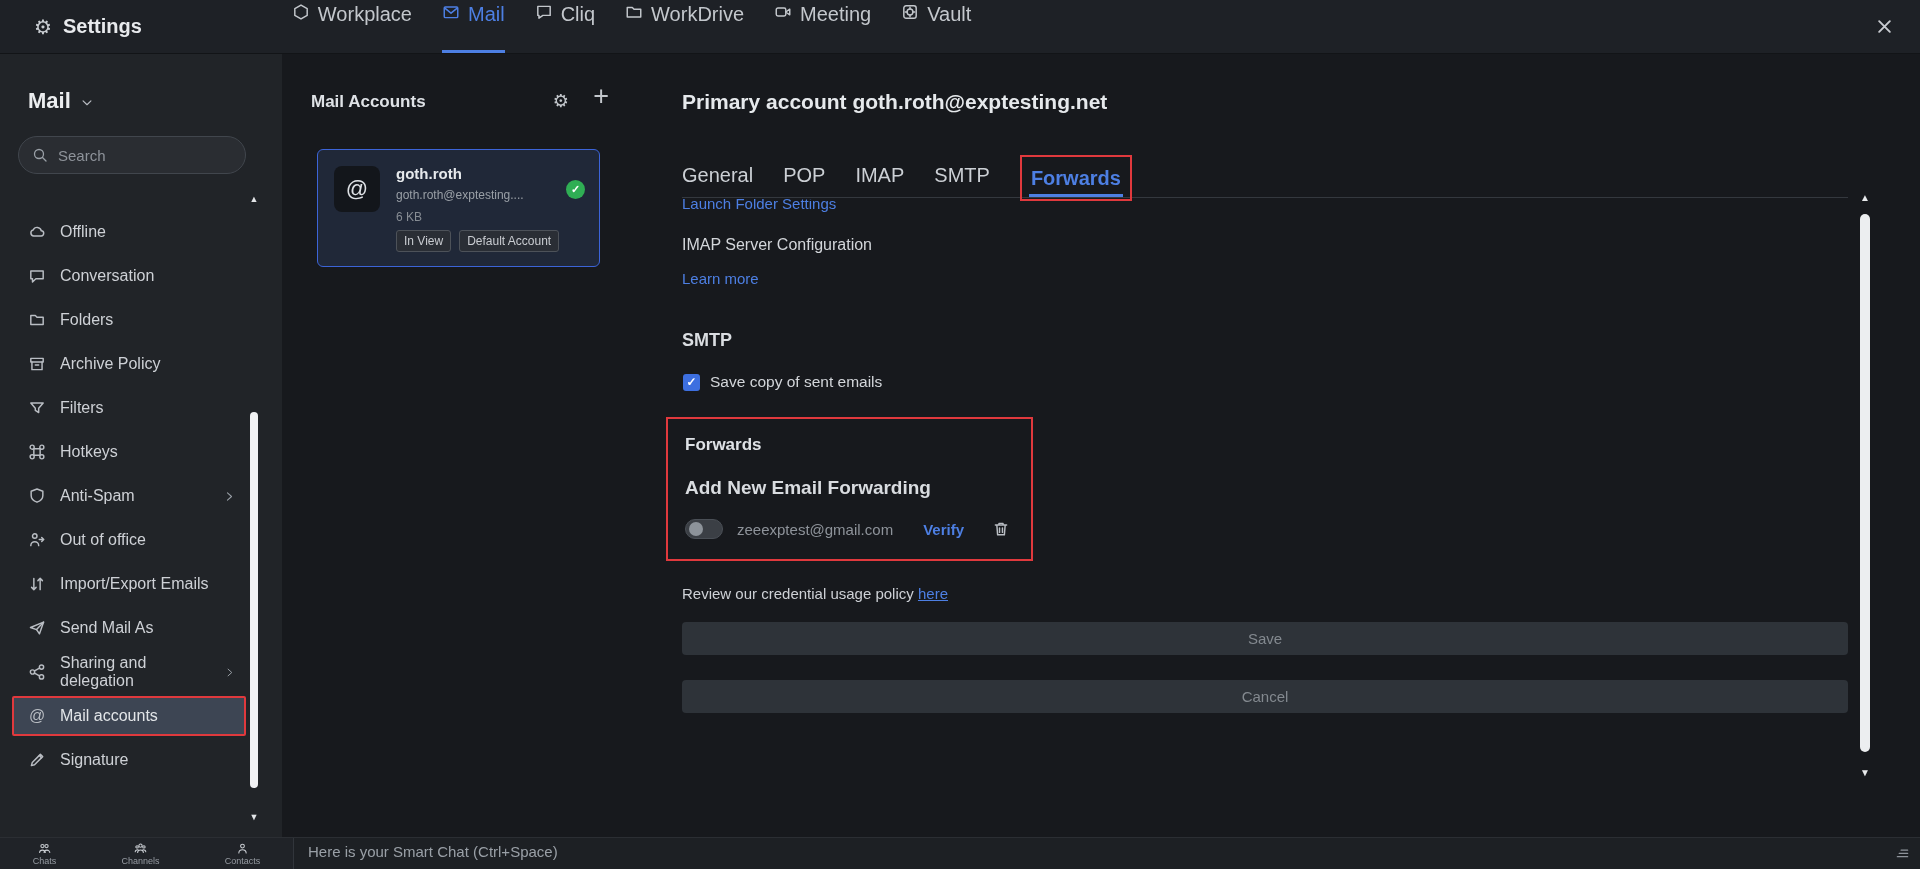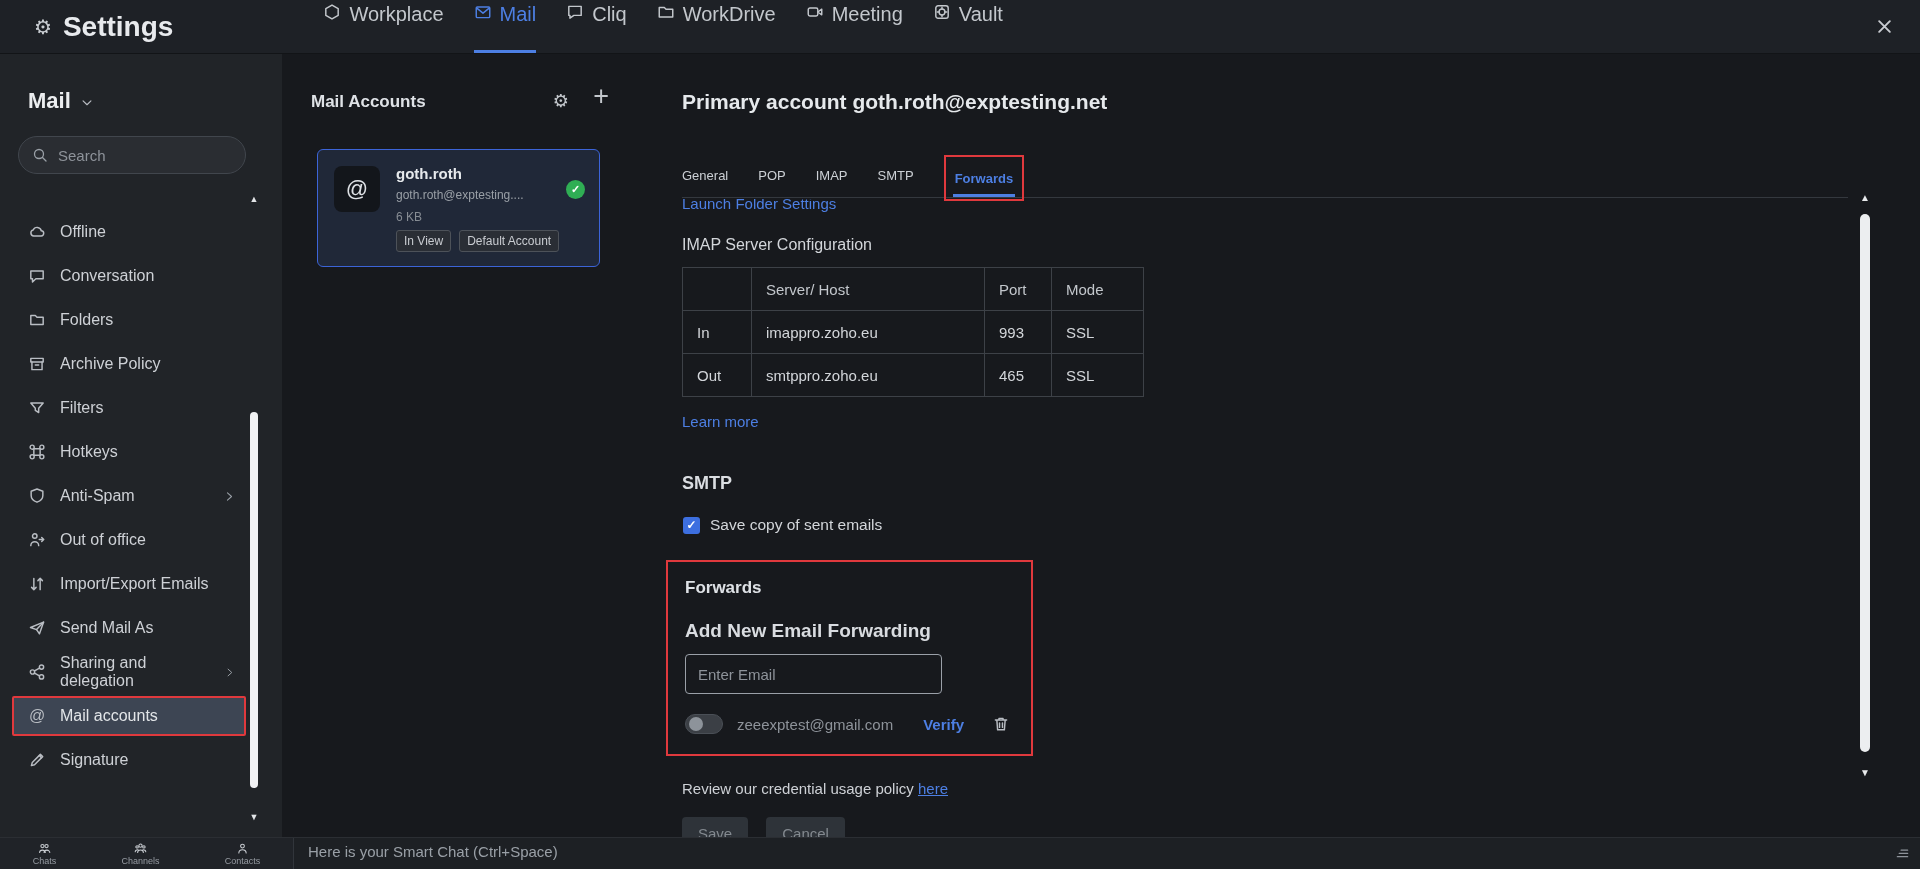--- a/index.html
+++ b/index.html
@@ -10,21 +10,21 @@
     font-family: "Liberation Sans", sans-serif;
     overflow: hidden;
     position: relative;
     color: #ced1d6;
   }
   svg.si { width:100%; height:100%; fill:none; stroke:currentColor; stroke-width:1.3; stroke-linecap:round; stroke-linejoin:round; display:block; }
 
   
   .topbar { position:absolute; top:0; left:0; right:0; height:54px; background:#1e2126; border-bottom:1px solid #121417; display:flex; align-items:center; padding-left:34px; }
   .tb-gear { font-size:20px; color:#c9cdd2; margin-right:11px; }
-  .tb-title { font-size:28px; font-weight:700; color:#e8eaed; }
+  .tb-title { font-size:20px; font-weight:700; color:#e8eaed; }
   .tb-nav { display:flex; margin-left:150px; height:100%; gap:30px; }
   .tb-nav-item { display:flex; align-items:flex-start; gap:8px; font-size:20px; color:#c3c7cc; height:100%; border-bottom:3px solid transparent; padding-top:3px; cursor:pointer; }
   .tb-nav-item .nico { width:18px; height:18px; }
   .tb-nav-item.active { color:#4d7fe3; border-bottom-color:#4d7fe3; }
   .tb-close { margin-left:auto; margin-right:26px; width:19px; height:19px; color:#c9ccd1; cursor:pointer; }
 
   
   .sidebar { position:absolute; top:54px; left:0; width:282px; bottom:29px; background:#212428; overflow:hidden; }
   .sb-header { margin:34px 0 0 28px; font-size:22px; font-weight:600; color:#eceef0; display:flex; align-items:center; gap:9px; cursor:pointer; }
   .sb-header .chev { width:14px; height:14px; color:#b9bdc3; margin-top:4px; }
@@ -56,21 +56,21 @@
   .card-email { position:absolute; left:78px; top:38px; font-size:12px; color:#9aa0a7; width:172px; overflow:hidden; white-space:nowrap; }
   .card-size { position:absolute; left:78px; top:60px; font-size:12px; color:#878d94; }
   .card-badges { position:absolute; left:78px; top:80px; display:flex; gap:8px; }
   .badge { background:#2a2e35; border:1px solid #4d5259; color:#c9ccd1; font-size:12px; padding:3px 7px; border-radius:3px; white-space:nowrap; }
   .card-check { position:absolute; right:14px; top:30px; width:19px; height:19px; border-radius:50%; background:#2fae54; color:#fff; font-size:11px; font-weight:700; display:flex; align-items:center; justify-content:center; }
 
   
   .content { position:absolute; top:54px; left:665px; right:0; bottom:29px; background:#17191d; }
   .main-title { position:absolute; left:17px; top:36px; font-size:21px; font-weight:700; color:#e6e9ec; }
   .tabbar { position:absolute; left:17px; right:72px; top:100px; height:44px; display:flex; gap:30px; border-bottom:1px solid #34383e; align-items:stretch; }
-  .tab { display:flex; align-items:center; font-size:13px; color:#ccd0d5; position:relative; cursor:pointer; }
+  .tab { display:flex; align-items:center; font-size:20px; color:#ccd0d5; position:relative; cursor:pointer; }
   .red-tab { border:2px solid #e0393d; display:flex; align-items:center; padding:0 9px; height:46px; margin-top:1px; position:relative; z-index:2; background:transparent; }
   .red-tab .tab { height:100%; color:#4d7fe3; font-weight:600; }
   .red-tab .tab::after { content:""; position:absolute; left:-2px; right:-2px; bottom:2px; height:3px; background:#4d7fe3; }
   .scrollarea { position:absolute; left:0; right:72px; top:145px; bottom:0; overflow:hidden; }
   .clip-link { height:15px; overflow:hidden; margin-left:17px; }
   .clip-link .link-inner { display:block; margin-top:-4px; font-size:15px; }
   .link { color:#4d7fe3; cursor:pointer; text-decoration:none; }
   .sec-heading { margin:22px 0 0 17px; font-size:16px; color:#d3d6da; }
   table.cfg { margin:13px 0 0 17px; border-collapse:collapse; font-size:15px; }
   table.cfg th, table.cfg td { border:1px solid #3d4147; height:43px; padding:0 14px; text-align:left; font-weight:400; }
@@ -87,21 +87,21 @@
   .fwd-input { margin-top:12px; display:block; width:257px; height:40px; background:transparent; border:1px solid #9aa0a8; border-radius:4px; color:#d3d6da; padding:0 12px; font-size:15px; outline:none; font-family:inherit; }
   .fwd-input::placeholder { color:#8e939a; }
   .fwd-row { margin-top:20px; display:flex; align-items:center; }
   .toggle { width:38px; height:20px; background:#3b3f45; border-radius:10px; position:relative; border:1px solid #4a4f56; cursor:pointer; flex:none; }
   .toggle-knob { position:absolute; left:3px; top:2px; width:14px; height:14px; border-radius:50%; background:#8d939a; }
   .fwd-email { margin-left:14px; font-size:15px; color:#8e939a; }
   .verify { margin-left:30px; font-size:15px; font-weight:600; color:#4d7fe3; cursor:pointer; }
   .trash { margin-left:28px; width:18px; height:18px; color:#b9bdc3; cursor:pointer; }
   .policy { margin:24px 0 0 17px; font-size:15px; color:#ced1d6; }
   .policy .link { text-decoration:underline; }
-  .btn-row { margin:20px 0 0 17px; display:flex; gap:18px; }
+  .btn-row { margin:20px 0 0 17px; display:flex; gap:25px;flex-direction:column; }
   .btn { height:33px; padding:0 16px; background:#2e3339; color:#83898f; border:none; border-radius:4px; font-size:15px; font-family:inherit; cursor:default; }
   .v-scrollbar { position:absolute; right:47px; top:138px; bottom:62px; width:16px; }
   .v-scrollbar .arr { position:absolute; left:0; width:16px; text-align:center; color:#e8eaec; font-size:10px; line-height:11px; cursor:pointer; }
   .v-scrollbar .arr.up { top:0; }
   .v-scrollbar .arr.down { bottom:0; }
   .v-thumb { position:absolute; top:22px; bottom:26px; left:3px; width:10px; background:#eceef0; border-radius:5px; cursor:pointer; }
 
   
   .statusbar { position:absolute; left:0; right:0; bottom:0; height:32px; background:#1d2024; border-top:1px solid #2b2e33; }
   .st-left { position:absolute; left:0; top:0; width:294px; height:100%; background:#202328; display:flex; justify-content:space-around; align-items:center; border-right:1px solid #31353b; }
@@ -364,56 +364,33 @@
     </span>
   </div>
 
   <div class="scrollarea">
     <div class="clip-link">
       <a class="link link-inner">Launch Folder Settings</a>
     </div>
 
     <div class="sec-heading">IMAP Server Configuration</div>
 
-    <table class="cfg">
-      <tbody>
-          <tr>
-        <th class="c0"></th>
-        <th class="c1">Server/ Host</th>
-        <th class="c2">Port</th>
-        <th class="c3">Mode</th>
-      </tr>
-      <tr>
-        <td>In</td>
-        <td>imappro.zoho.eu</td>
-        <td>993</td>
-        <td>SSL</td>
-      </tr>
-      <tr>
-        <td>Out</td>
-        <td>smtppro.zoho.eu</td>
-        <td>465</td>
-        <td>SSL</td>
-      </tr>
-    </tbody>
-      </table>
 
     <a class="link learn-more">Learn more</a>
 
     <div class="smtp-heading">SMTP</div>
 
     <div class="chk-row">
       <span class="checkbox">✓</span>
       <span>Save copy of sent emails</span>
     </div>
 
     <div class="fwd-box">
       <div class="fwd-heading">Forwards</div>
       <div class="fwd-add-label">Add New Email Forwarding</div>
-      <input type="text" class="fwd-input" placeholder="Enter Email" style="">
       <div class="fwd-row">
         <span class="toggle">
             <span class="toggle-knob"></span>
           </span>
         <span class="fwd-email">zeeexptest@gmail.com</span>
         <span class="verify">Verify</span>
         <span class="trash">
             <svg class="si" viewBox="0 0 16 16">
               <path d="M3 4.5 h10 M6.2 4.5 V3 h3.6 v1.5 M4.3 4.5 L5 13.2 h6 L11.7 4.5 M6.7 7 v4 M9.3 7 v4"></path>
             </svg>

